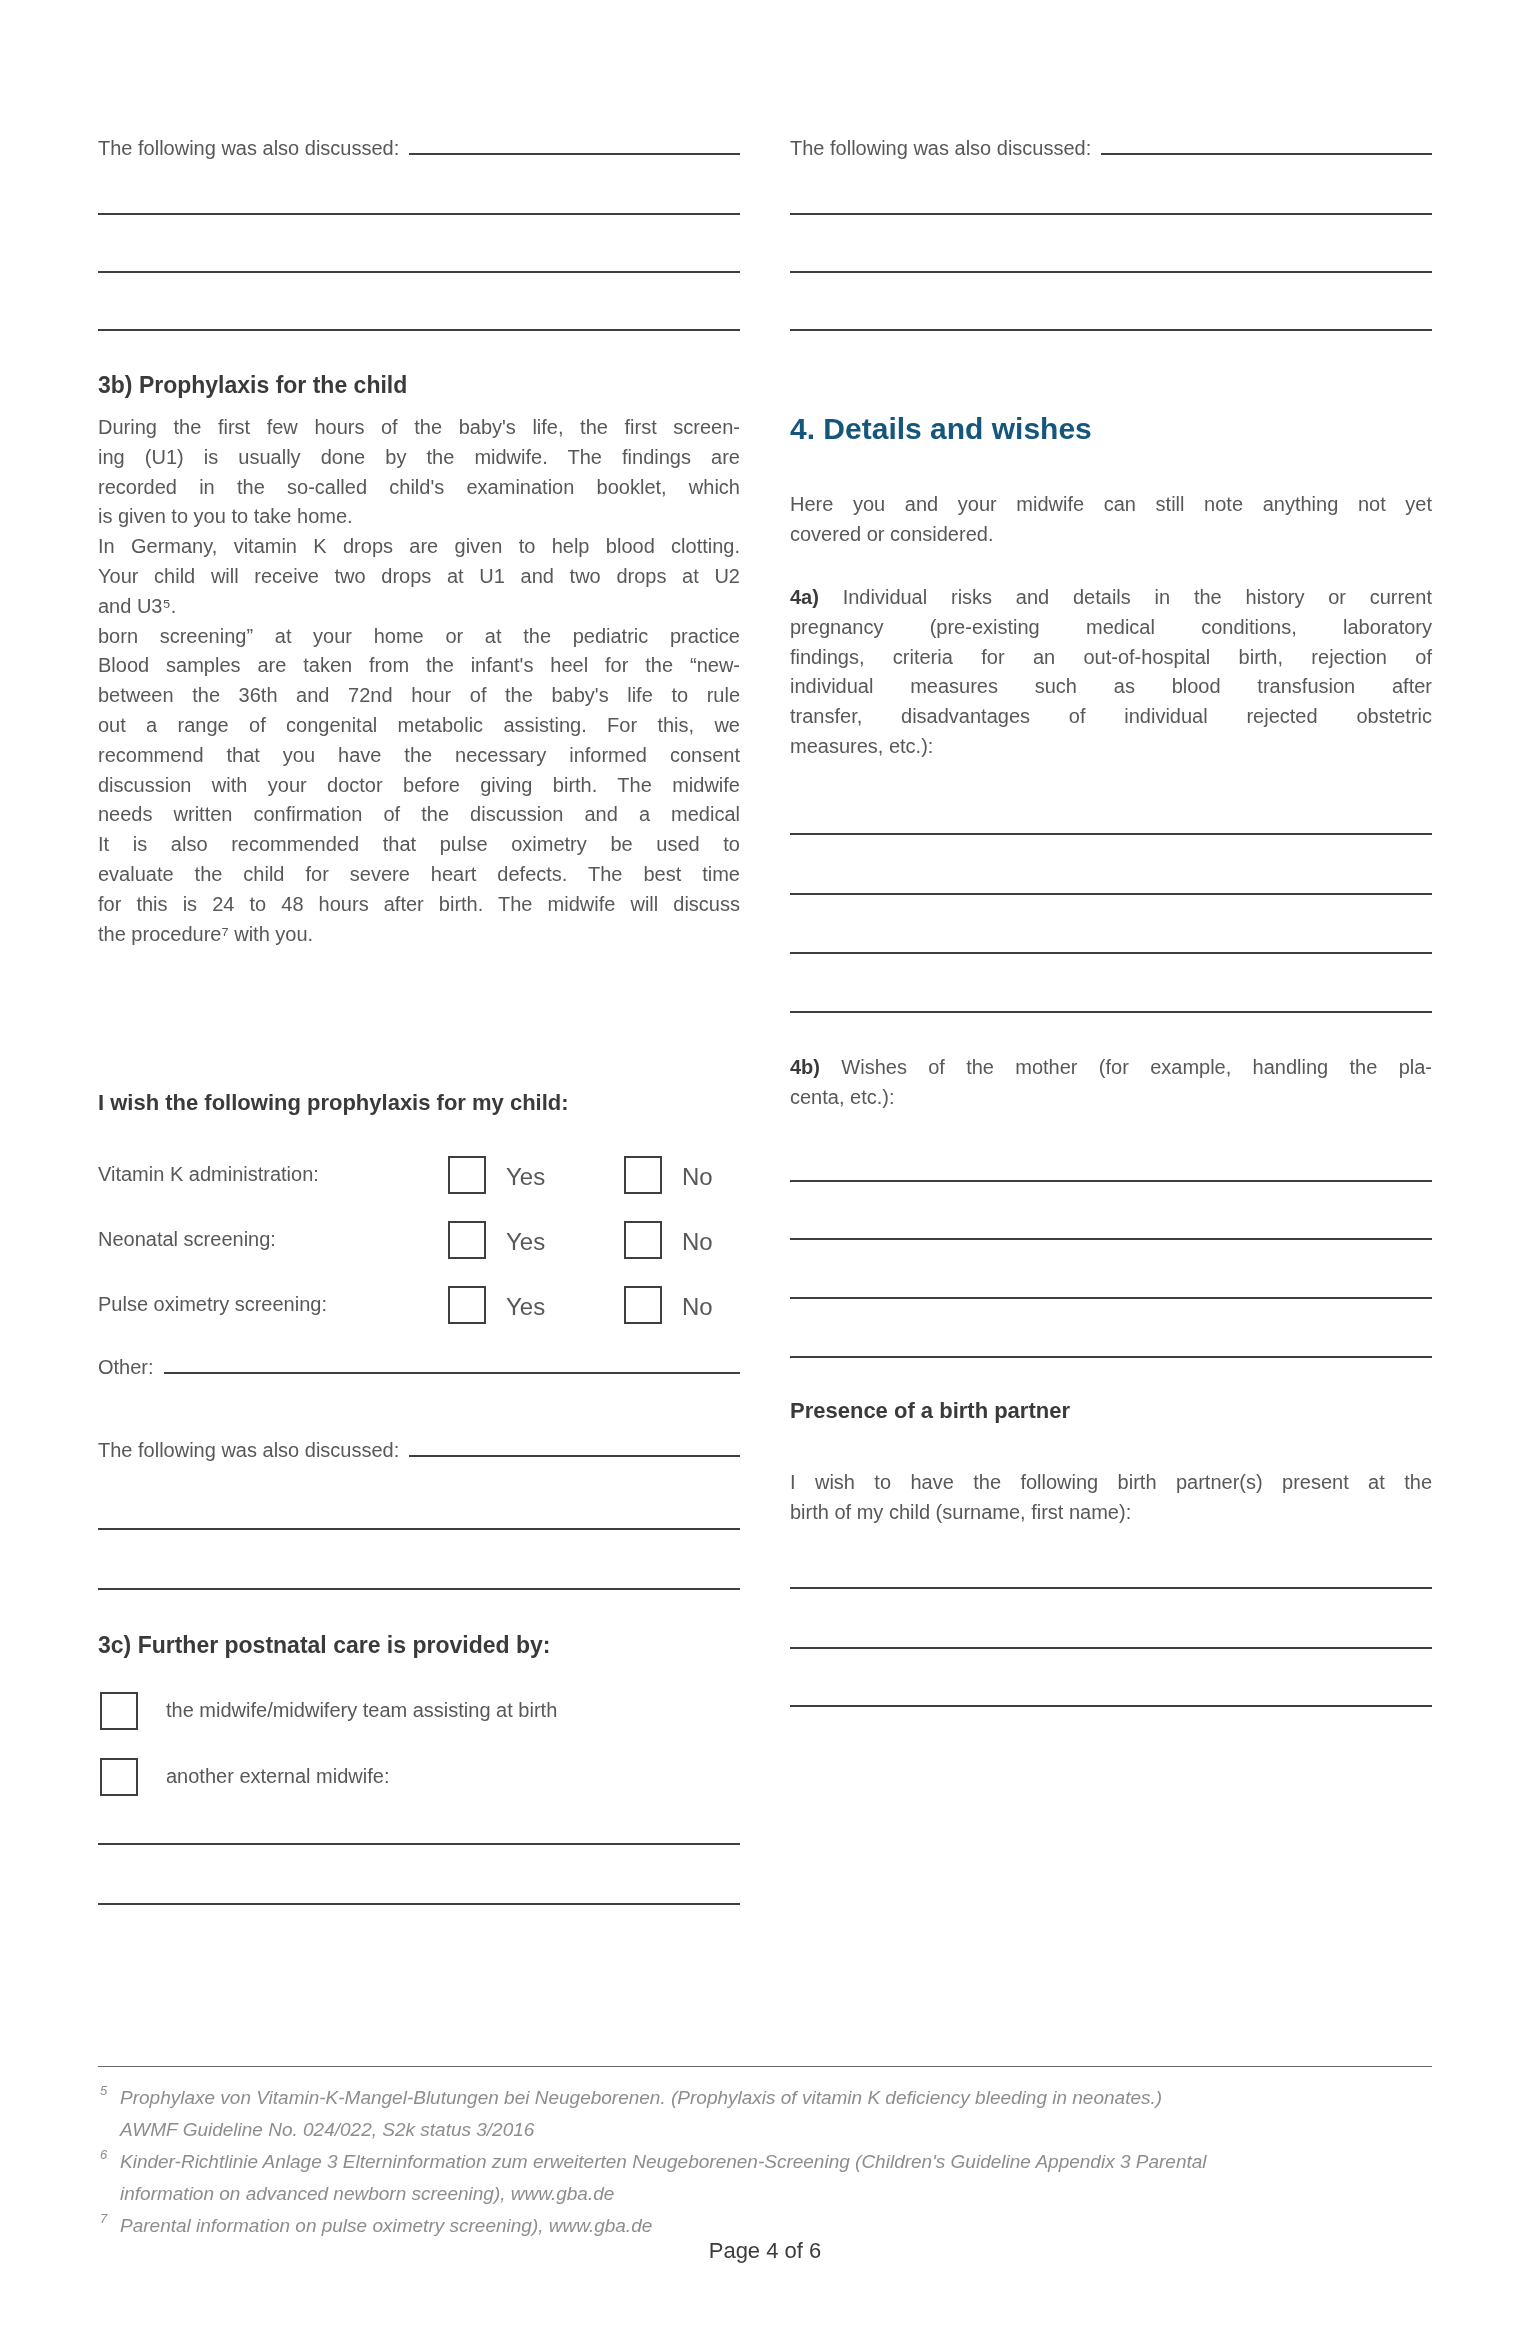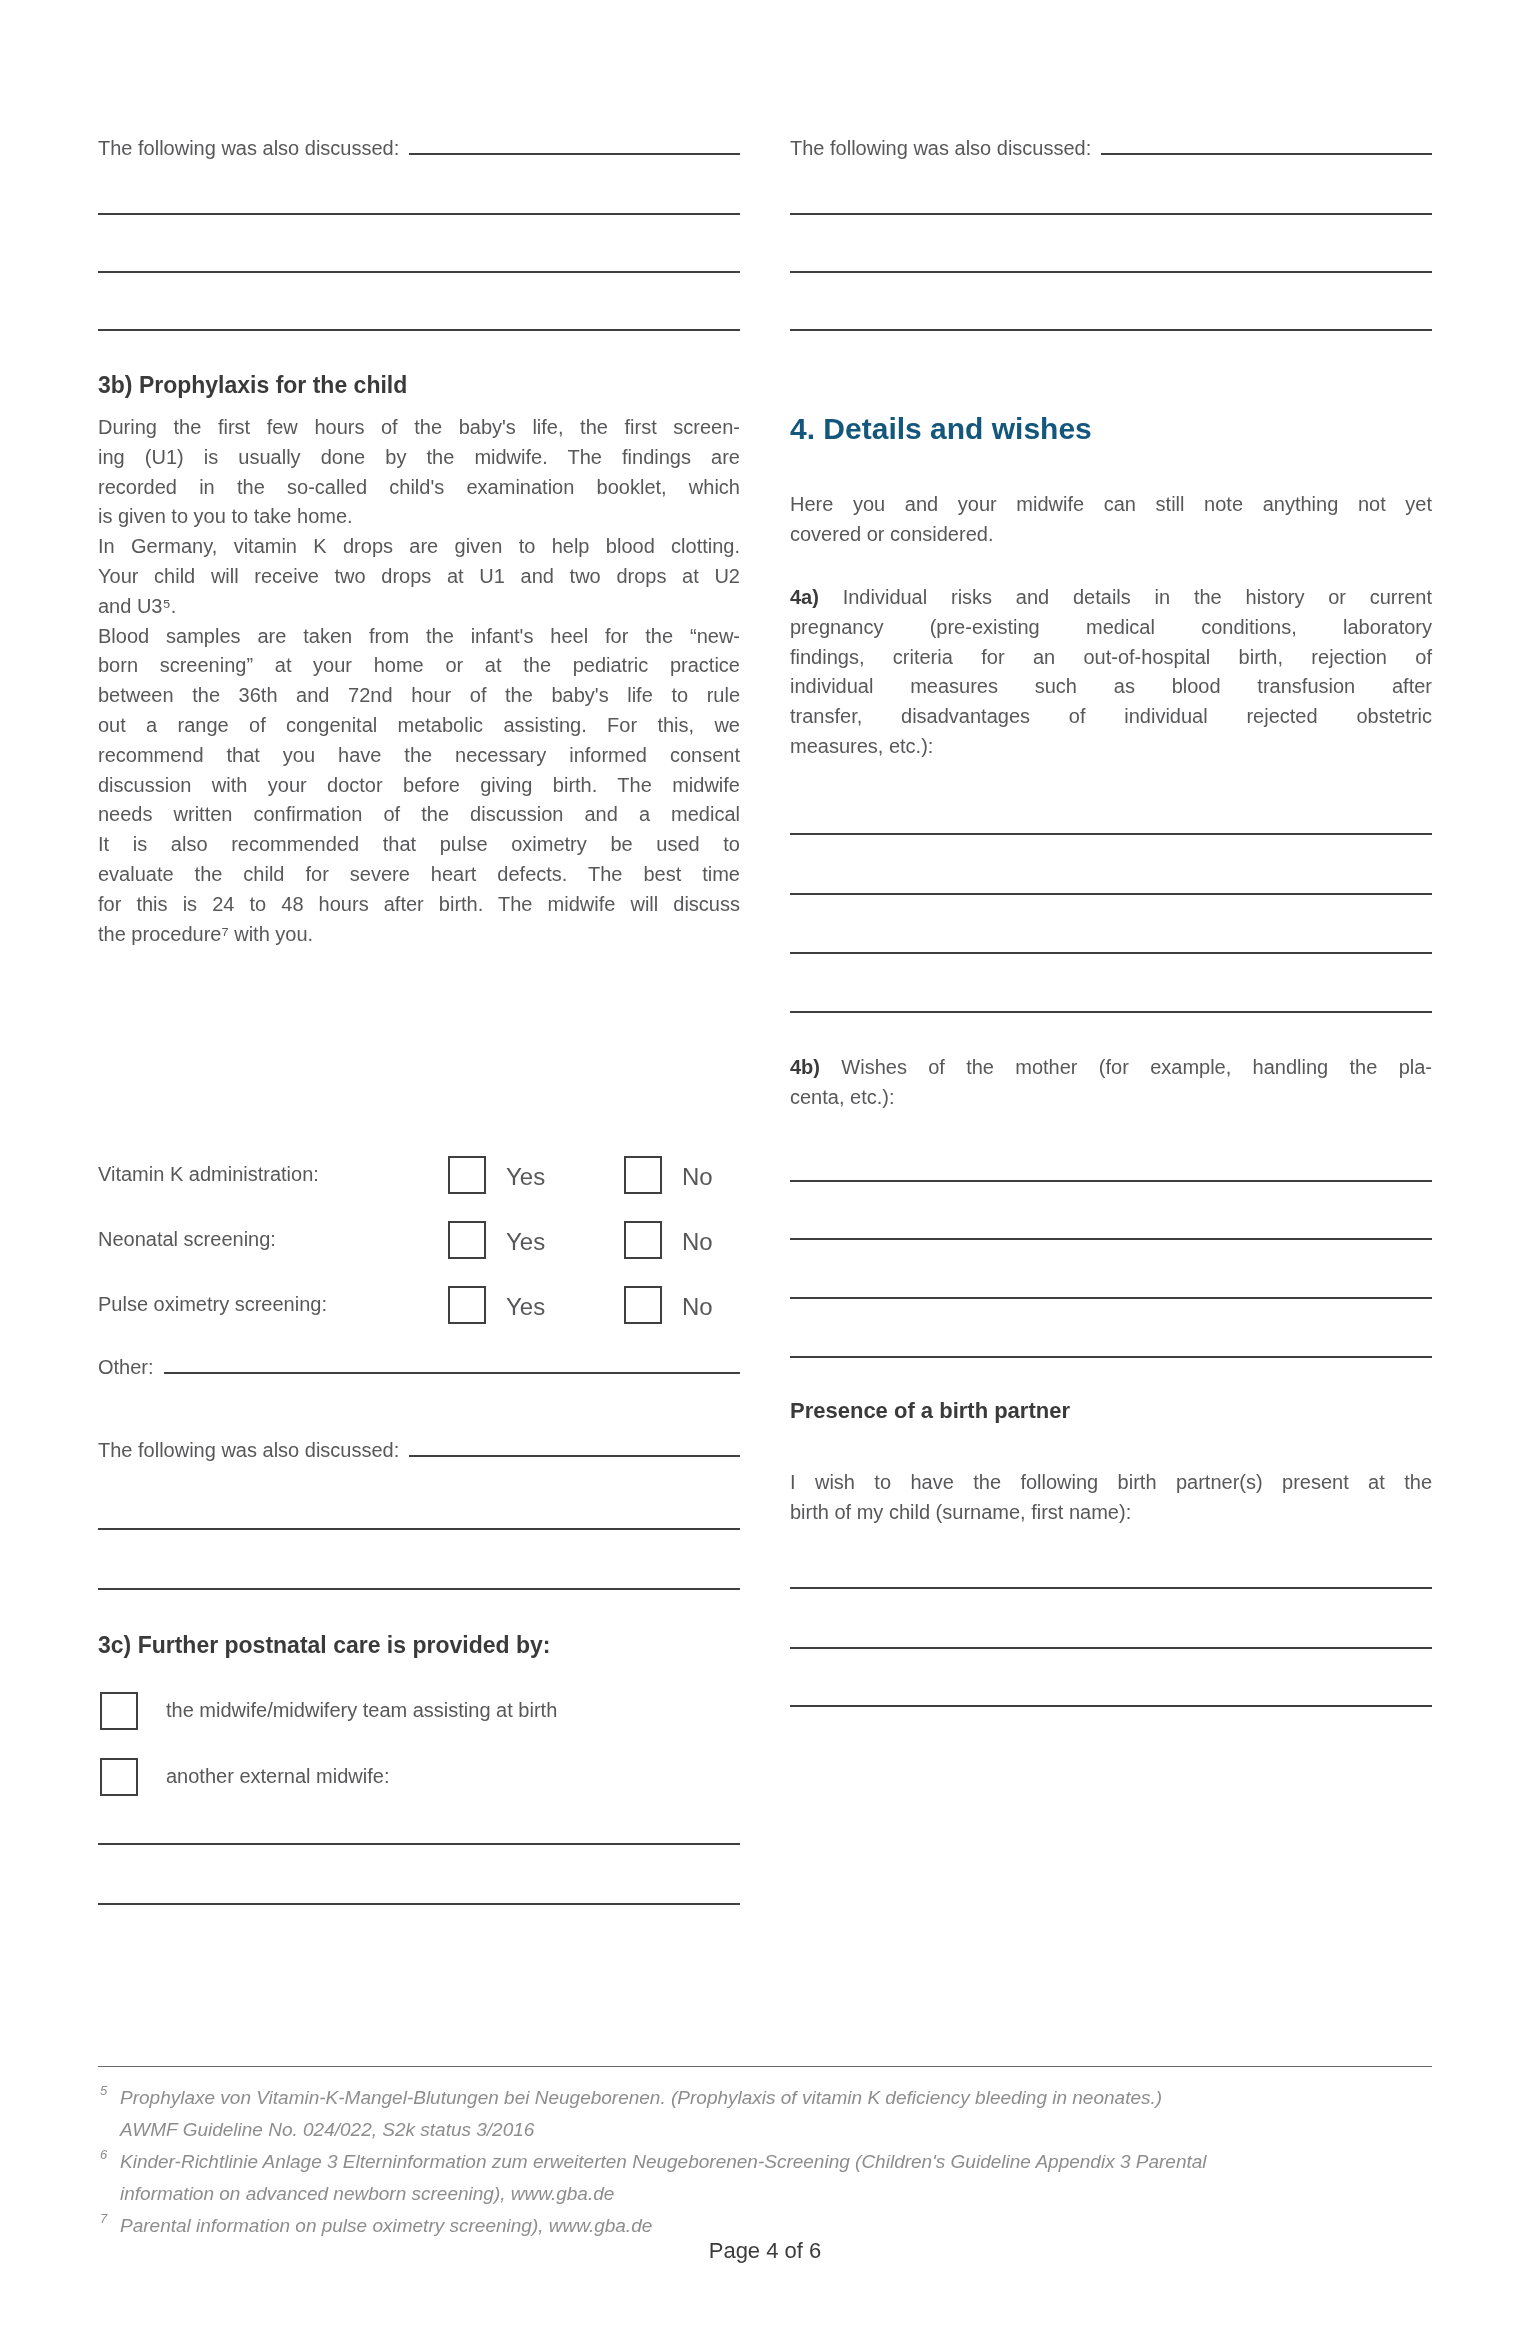--- a/index.html
+++ b/index.html
@@ -52,36 +52,37 @@
         <div class="jl">ing (U1) is usually done by the midwife. The findings are</div>
         <div class="jl">recorded in the so-called child's examination booklet, which</div>
         <div class="jl-last">is given to you to take home.</div>
       </div>
     <div>
         <div class="jl">In Germany, vitamin K drops are given to help blood clotting.</div>
         <div class="jl">Your child will receive two drops at U1 and two drops at U2</div>
         <div class="jl-last">and U3⁵.</div>
       </div>
     <div>
+        <div class="jl">born screening” at your home or at the pediatric practice</div>
         <div class="jl">Blood samples are taken from the infant's heel for the “new-</div>
-        <div class="jl">born screening” at your home or at the pediatric practice</div>
         <div class="jl">between the 36th and 72nd hour of the baby's life to rule</div>
         <div class="jl">out a range of congenital metabolic assisting. For this, we</div>
         <div class="jl">recommend that you have the necessary informed consent</div>
         <div class="jl">discussion with your doctor before giving birth. The midwife</div>
         <div class="jl">needs written confirmation of the discussion and a medical</div>
       </div>
     <div>
         <div class="jl">It is also recommended that pulse oximetry be used to</div>
         <div class="jl">evaluate the child for severe heart defects. The best time</div>
         <div class="jl">for this is 24 to 48 hours after birth. The midwife will discuss</div>
         <div class="jl-last">the procedure⁷ with you.</div>
       </div>
   </div>
 
+  <div class="block subhead-sm" style="left:98px;top:1090px;width:642px">I wish the following prophylaxis for my child:</div>
 
   <div class="cbrow" style="left:98px;top:1156px;width:642px">
     <span class="lbl">Vitamin K administration:</span>
     <span class="cbbox" style="left:350px"></span>
     <span class="cbtxt" style="left:408px">Yes</span>
     <span class="cbbox" style="left:526px"></span>
     <span class="cbtxt" style="left:584px">No</span>
   </div>
   <div class="cbrow" style="left:98px;top:1221px;width:642px">
     <span class="lbl">Neonatal screening:</span>

